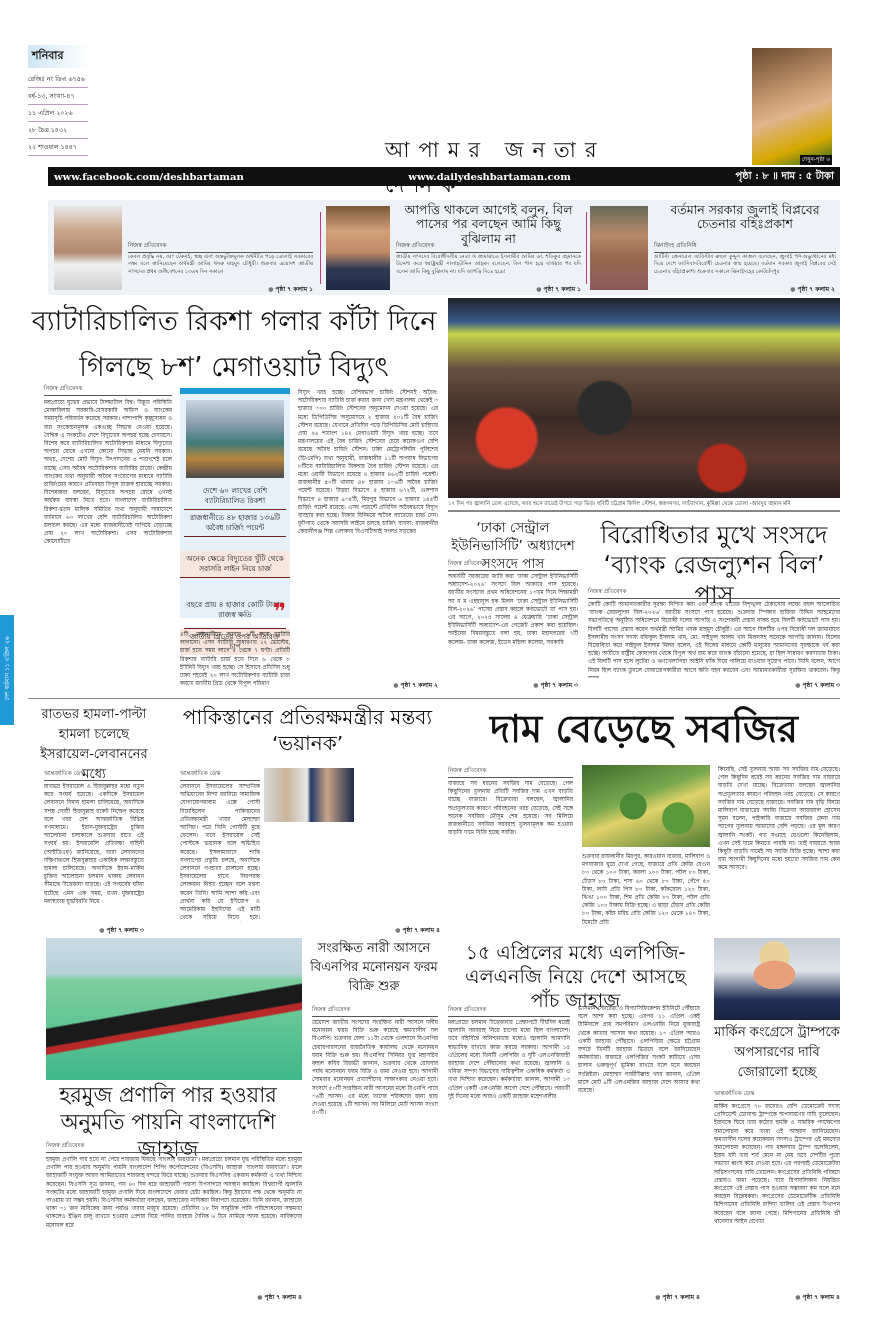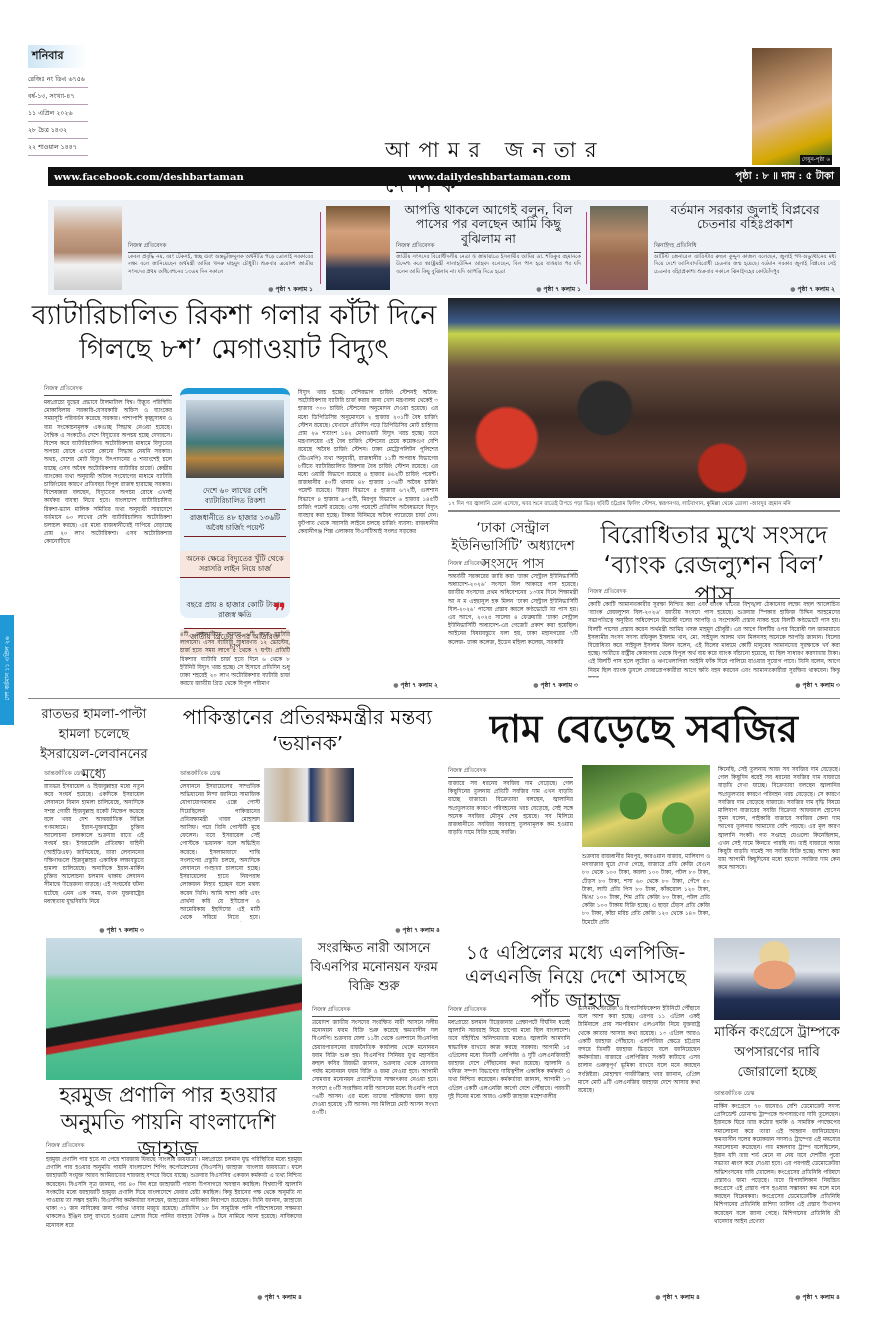--- a/index.html
+++ b/index.html
@@ -80,25 +80,25 @@
 
   <div class="teaser" style="left:542px;width:250px;">
     <div class="abs photo" style="left:0;top:6px;width:58px;height:84px;background:linear-gradient(180deg,#6a6a5a 0%,#b58a6a 35%,#9a6a50 60%,#8a5a5a 100%);"></div>
     <div class="abs hl" style="left:64px;top:3px;width:182px;font-size:12.5px;">বর্তমান সরকার জুলাই বিপ্লবের চেতনার বহিঃপ্রকাশ</div>
     <div class="abs byline" style="left:64px;top:40px;width:182px;">ঝিনাইদহ প্রতিনিধি</div>
     <div class="abs body-text" style="left:64px;top:53px;width:182px;height:32px;font-size:5.2px;line-height:7.4px;">আর্টিস্ট জেনারেল ব্যারিস্টার রুহুল কুদ্দুস কাজল বলেছেন, জুলাই গণ-অভ্যুত্থানের মধ্য দিয়ে দেশে ফ্যাসিবাদবিরোধী চেতনার জন্ম হয়েছে। বর্তমান সরকার জুলাই বিপ্লবের সেই চেতনার বহিঃপ্রকাশ। শুক্রবার সকালে ঝিনাইদহের কোটচাঁদপুর</div>
     <div class="abs jump" style="left:160px;top:84px;width:85px;">পৃষ্ঠা ৭ কলাম ২</div>
   </div>
 </div>
 
-<div class="abs hl" style="left:28px;top:298px;width:412px;font-size:27px;line-height:34px;">ব্যাটারিচালিত রিকশা গলার কাঁটা দিনে গিলছে ৮শ’ মেগাওয়াট বিদ্যুৎ</div>
+<div class="abs hl" style="left:28px;top:298px;width:412px;font-size:27px;line-height:46px;">ব্যাটারিচালিত রিকশা গলার কাঁটা দিনে গিলছে ৮শ’ মেগাওয়াট বিদ্যুৎ</div>
 <div class="abs byline" style="left:44px;top:383px;width:128px;">নিজস্ব প্রতিবেদক</div>
 <div class="abs body-text" style="left:44px;top:398px;width:128px;height:290px;">মধ্যপ্রাচ্যে যুদ্ধের প্রভাবে টালমাটাল বিশ্ব। উদ্ভূত পরিস্থিতি মোকাবিলায় সরকারি-বেসরকারি অফিস ও ব্যাংকের সময়সূচি পরিবর্তন করেছে সরকার। পাশাপাশি কৃচ্ছ্রসাধন ও ব্যয় সংকোচনমূলক একগুচ্ছ সিদ্ধান্ত নেওয়া হয়েছে। বৈশ্বিক এ সংকটেও দেশে বিদ্যুতের অপচয় হচ্ছে দেদারসে। বিশেষ করে ব্যাটারিচালিত অটোরিকশার মাধ্যমে বিদ্যুতের অপচয় রোধে এখনো কোনো সিদ্ধান্ত নেয়নি সরকার। অথচ, দেশের মোট বিদ্যুৎ উৎপাদনের ৫ শতাংশেই চলে যাচ্ছে এসব অবৈধ অটোরিকশার ব্যাটারির চার্জে। কেন্দ্রীয় ব্যাংকের তথ্য অনুযায়ী অবৈধ সংযোগের মাধ্যমে ব্যাটারি চার্জিংয়ের কারণে প্রতিবছর বিপুল রাজস্ব হারাচ্ছে সরকার। বিশেষজ্ঞরা বলছেন, বিদ্যুতের অপচয় রোধে এখনই কার্যকর ব্যবস্থা নিতে হবে। বাংলাদেশ ব্যাটারিচালিত রিকশা-ভ্যান মালিক সমিতির তথ্য অনুযায়ী সারাদেশে বর্তমানে ৬০ লাখের বেশি ব্যাটারিচালিত অটোরিকশা চলাচল করছে। এর মধ্যে রাজধানীতেই দাপিয়ে বেড়াচ্ছে প্রায় ২০ লাখ অটোরিকশা। এসব অটোরিকশার কোনোটিতে</div>
 
-<div class="abs" style="left:180px;top:388px;width:110px;height:230px;background:#e6f0f8;border-top:6px solid #1f9ad6;border-radius:8px;">
+<div class="abs" style="left:180px;top:388px;width:110px;height:230px;background:#e6f0f8;border-top:6px solid #1f9ad6;">
   <div class="photo" style="margin:6px 6px 0;height:78px;background:linear-gradient(180deg,#c9d6e0 0%,#7f96a8 35%,#3f7a7a 55%,#b8863e 75%,#4a4a4a 100%);"></div>
   <div style="padding:6px 4px 0;font-size:7.4px;line-height:10px;text-align:center;" class="serif">
     <div style="padding:2px 0 3px;border-bottom:1.5px solid #7a1f1f;">দেশে ৬০ লাখের বেশি ব্যাটারিচালিত রিকশা</div>
     <div style="padding:3px 0;border-bottom:1.5px solid #7a1f1f;">রাজধানীতে ৪৮ হাজার ১৩৬টি অবৈধ চার্জিং পয়েন্ট</div>
     <div style="padding:3px 0;border-bottom:1.5px solid #7a1f1f;background:#f6e6dd;margin:14px -4px;padding-left:4px;padding-right:4px;">অনেক ক্ষেত্রে বিদ্যুতের খুঁটি থেকে সরাসরি লাইন নিয়ে চার্জ</div>
     <div style="padding:8px 0;border-bottom:1.5px solid #7a1f1f;">বছরে প্রায় ৪ হাজার কোটি টাকার রাজস্ব ক্ষতি</div>
     <div style="padding:3px 0;background:#f6e6dd;margin:0 -4px;padding-left:4px;padding-right:4px;">জাতীয় গ্রিডের ওপর অতিরিক্ত চাপ</div>
   </div>
   <div class="abs" style="right:4px;bottom:-2px;color:#d21f2a;font-size:22px;font-weight:bold;line-height:16px;">❞</div>
 </div>

